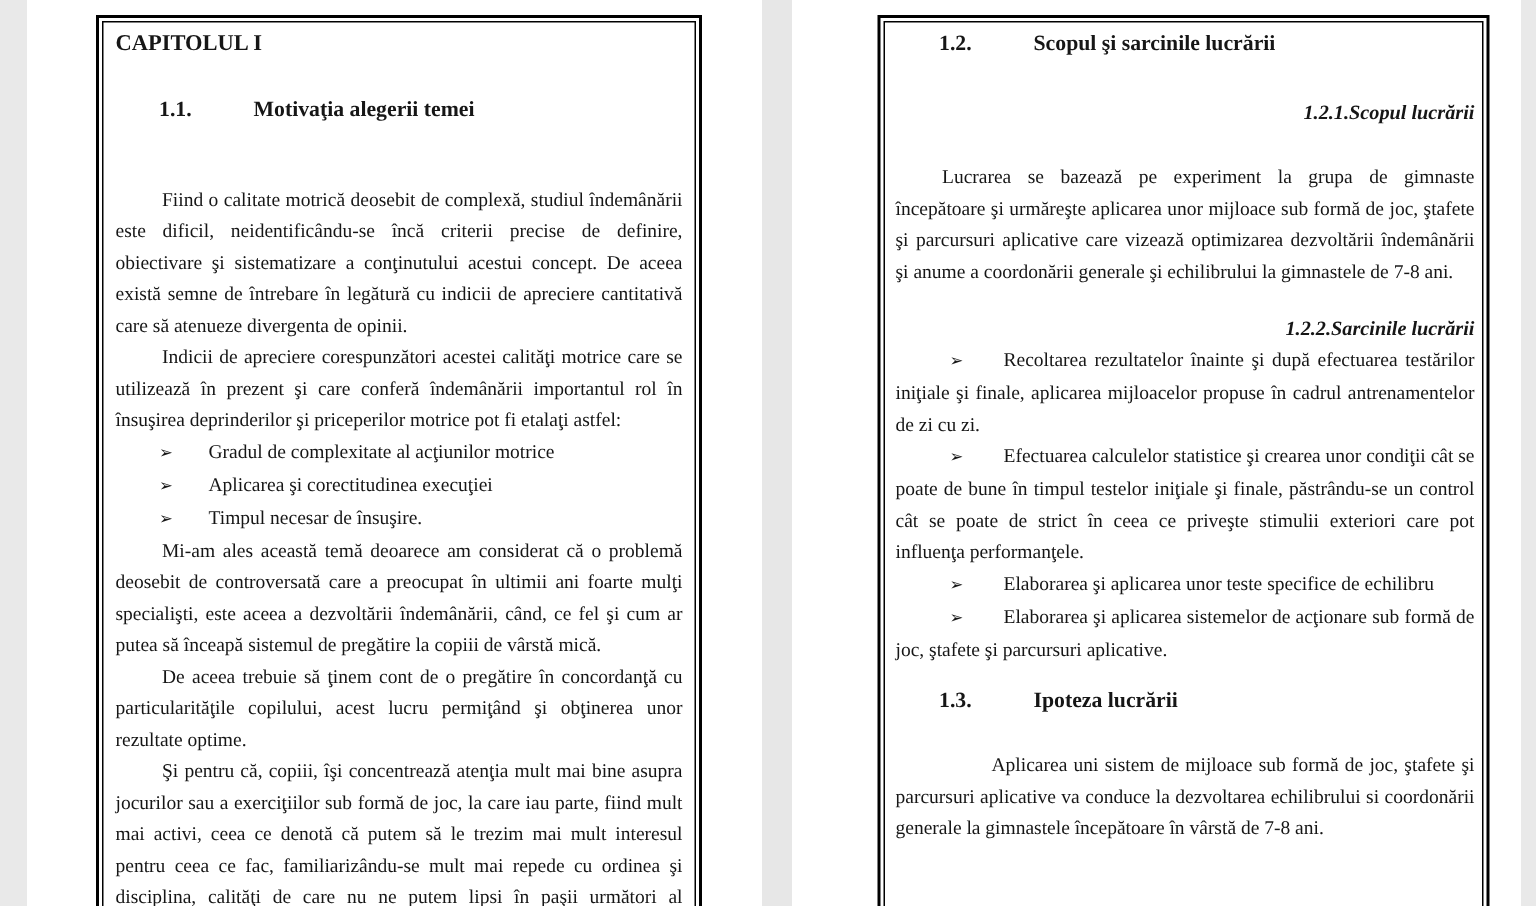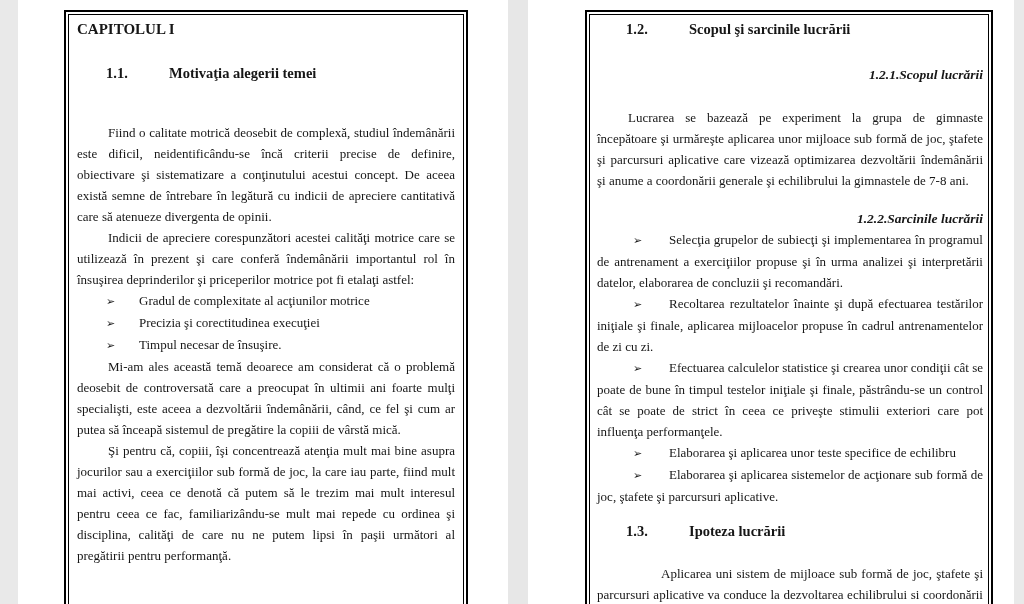--- a/index.html
+++ b/index.html
@@ -68,45 +68,45 @@
         <div class="content">
 
           <p class="chapter">CAPITOLUL I</p>
 
           <p class="h-sec h11"><span class="sec-num">1.1.</span><span>Motivaţia alegerii temei</span></p>
 
           <p class="para">Fiind o calitate motrică deosebit de complexă, studiul îndemânării este dificil, neidentificându-se încă criterii precise de definire, obiectivare şi sistematizare a conţinutului acestui concept. De aceea există semne de întrebare în legătură cu indicii de apreciere cantitativă care să atenueze divergenta de opinii.</p>
           <p class="para">Indicii de apreciere corespunzători acestei calităţi motrice care se utilizează în prezent şi care conferă îndemânării importantul rol în însuşirea deprinderilor şi priceperilor motrice pot fi etalaţi astfel:</p>
 
           <p class="bullet"><span class="arrow">➢</span><span>Gradul de complexitate al acţiunilor motrice</span></p>
-          <p class="bullet"><span class="arrow">➢</span><span>Precizia şi corectitudinea execuţiei</span></p>
+          <p class="bullet"><span class="arrow">➢</span><span>Aplicarea şi corectitudinea execuţiei</span></p>
           <p class="bullet"><span class="arrow">➢</span><span>Timpul necesar de însuşire.</span></p>
 
           <p class="para">Mi-am ales această temă deoarece am considerat că o problemă deosebit de controversată care a preocupat în ultimii ani foarte mulţi specialişti, este aceea a dezvoltării îndemânării, când, ce fel şi cum ar putea să înceapă sistemul de pregătire la copiii de vârstă mică.</p>
+          <p class="para">De aceea trebuie să ţinem cont de o pregătire în concordanţă cu particularităţile copilului, acest lucru permiţând şi obţinerea unor rezultate optime.</p>
           <p class="para">Şi pentru că, copiii, îşi concentrează atenţia mult mai bine asupra jocurilor sau a exerciţiilor sub formă de joc, la care iau parte, fiind mult mai activi, ceea ce denotă că putem să le trezim mai mult interesul pentru ceea ce fac, familiarizându-se mult mai repede cu ordinea şi disciplina, calităţi de care nu ne putem lipsi în paşii următori al pregătirii pentru performanţă.</p>
 
         </div>
       </div>
     </div>
   </div>
 
   <div class="paper paper-right">
     <div class="frame frame-right">
       <div class="frame-inner">
         <div class="content content-right">
 
           <p class="h-sec"><span class="sec-num">1.2.</span><span>Scopul şi sarcinile lucrării</span></p>
 
           <p class="h-sub h121"><span class="sec-num">1.2.1.</span><span>Scopul lucrării</span></p>
 
           <p class="para">Lucrarea se bazează pe experiment la grupa de gimnaste începătoare şi urmăreşte aplicarea unor mijloace sub formă de joc, ştafete şi parcursuri aplicative care vizează optimizarea dezvoltării îndemânării şi anume a coordonării generale şi echilibrului la gimnastele de 7-8 ani.</p>
 
           <p class="h-sub h122"><span class="sec-num">1.2.2.</span><span>Sarcinile lucrării</span></p>
 
-          <p class="bullet"><span class="arrow">➢</span><span>Selecţia grupelor de subiecţi şi implementarea în programul de antrenament a exerciţiilor propuse şi în urma analizei şi interpretării datelor, elaborarea de concluzii şi recomandări.</span></p>
           <p class="bullet"><span class="arrow">➢</span><span>Recoltarea rezultatelor înainte şi după efectuarea testărilor iniţiale şi finale, aplicarea mijloacelor propuse în cadrul antrenamentelor de zi cu zi.</span></p>
           <p class="bullet"><span class="arrow">➢</span><span>Efectuarea calculelor statistice şi crearea unor condiţii cât se poate de bune în timpul testelor iniţiale şi finale, păstrându-se un control cât se poate de strict în ceea ce priveşte stimulii exteriori care pot influenţa performanţele.</span></p>
           <p class="bullet"><span class="arrow">➢</span><span>Elaborarea şi aplicarea unor teste specifice de echilibru</span></p>
           <p class="bullet"><span class="arrow">➢</span><span>Elaborarea şi aplicarea sistemelor de acţionare sub formă de joc, ştafete şi parcursuri aplicative.</span></p>
 
           <p class="h-sec h13"><span class="sec-num">1.3.</span><span>Ipoteza lucrării</span></p>
 
           <p class="para para-lg">Aplicarea uni sistem de mijloace sub formă de joc, ştafete şi parcursuri aplicative va conduce la dezvoltarea echilibrului si coordonării generale la gimnastele începătoare în vârstă de 7-8 ani.</p>
 
         </div>

